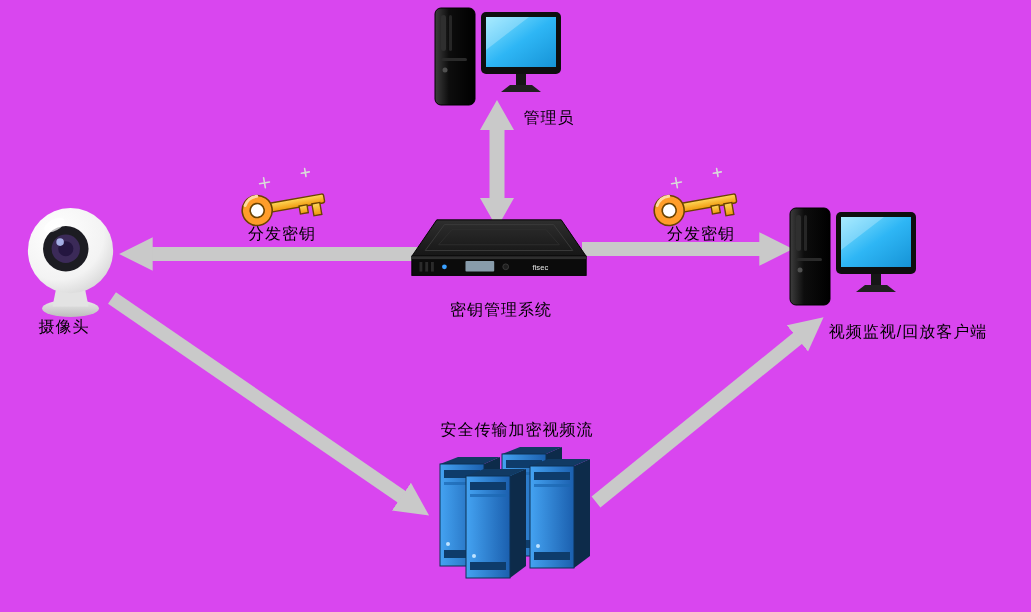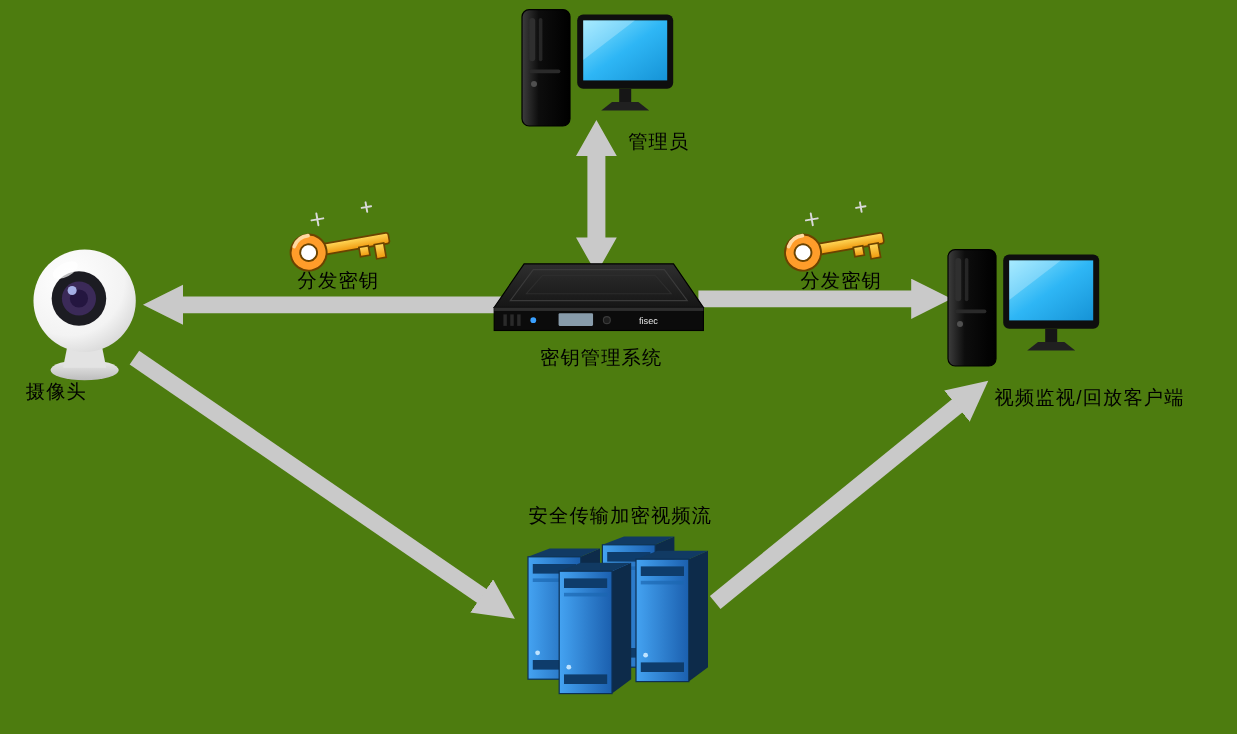--- a/index.html
+++ b/index.html
@@ -1,20 +1,20 @@
 <!DOCTYPE html>
 <html><head>
 <meta charset="utf-8">
 <style>
   html, body { margin: 0; padding: 0; background: #ffffff; }
   .canvas {
     position: relative;
     width: 1031px;
     height: 612px;
-    background: #4d7c0f;
+    background: #d946ef;
     overflow: hidden;
     font-family: "Liberation Sans", sans-serif;
   }
   .layer { position: absolute; left: 0; top: 0; }
   .icon  { position: absolute; }
   .label {
     position: absolute;
     transform: translateX(-50%);
     font-size: 16px;
     color: #000;
@@ -142,40 +142,40 @@
   </svg>
 
   <svg class="icon" style="left:433px; top:6px" width="130" height="105">
     <use href="#sym-pc" x="0" y="0" width="130" height="105"></use>
   </svg>
   <div class="label" style="left:549px; top:108px">管理员</div>
 
   <svg class="icon" style="left:408px; top:216px" width="182" height="69" viewBox="0 0 190 72">
     <use href="#sym-rack" x="0" y="0" width="190" height="72"></use>
   </svg>
-  <div class="label" style="left:501px; top:288px">密钥管理系统</div>
+  <div class="label" style="left:501px; top:300px">密钥管理系统</div>
 
   <div class="icon tilt" style="left:238px; top:170px; width:100px; height:62px">
     <svg width="100" height="62">
         <use href="#sym-key" x="0" y="0" width="100" height="62"></use>
       </svg>
   </div>
   <div class="label" style="left:282px; top:224px">分发密钥</div>
 
   <div class="icon tilt" style="left:650px; top:170px; width:100px; height:62px">
     <svg width="100" height="62">
         <use href="#sym-key" x="0" y="0" width="100" height="62"></use>
       </svg>
   </div>
   <div class="label" style="left:701px; top:224px">分发密钥</div>
 
   <svg class="icon" style="left:26px; top:206px" width="90" height="112" viewBox="0 0 95 118">
     <use href="#sym-camera" x="0" y="0" width="95" height="118"></use>
   </svg>
-  <div class="label" style="left:47px; top:317px">摄像头</div>
+  <div class="label" style="left:64px; top:317px">摄像头</div>
 
   <svg class="icon" style="left:788px; top:206px" width="130" height="105">
     <use href="#sym-pc" x="0" y="0" width="130" height="105"></use>
   </svg>
   <div class="label" style="left:517px; top:420px">安全传输加密视频流</div>
 
   <div class="label" style="left:908px; top:322px">视频监视/回放客户端</div>
 
   <svg class="icon" style="left:436px; top:442px" width="168" height="140" viewBox="0 0 168 140">
     <use href="#sym-towerserver" x="2" y="12" width="64" height="114"></use>

